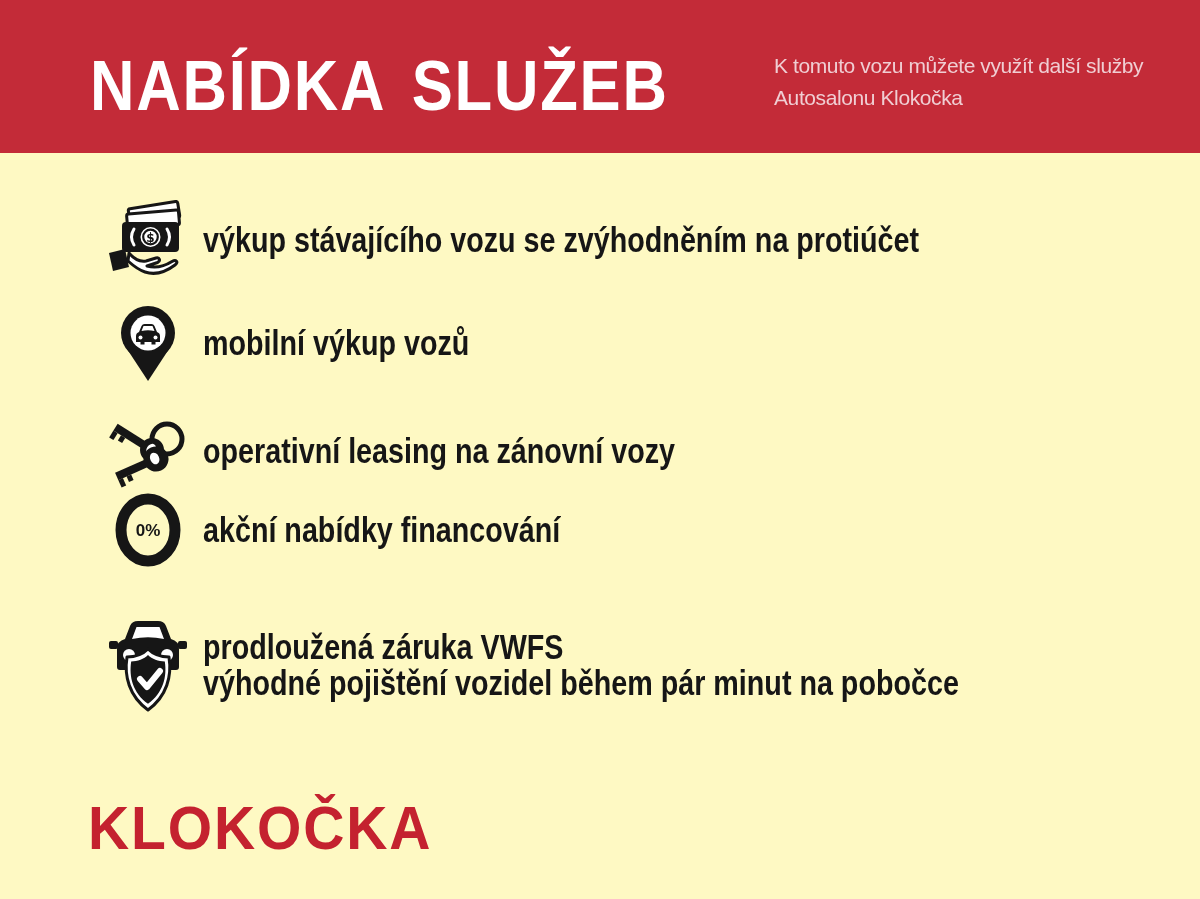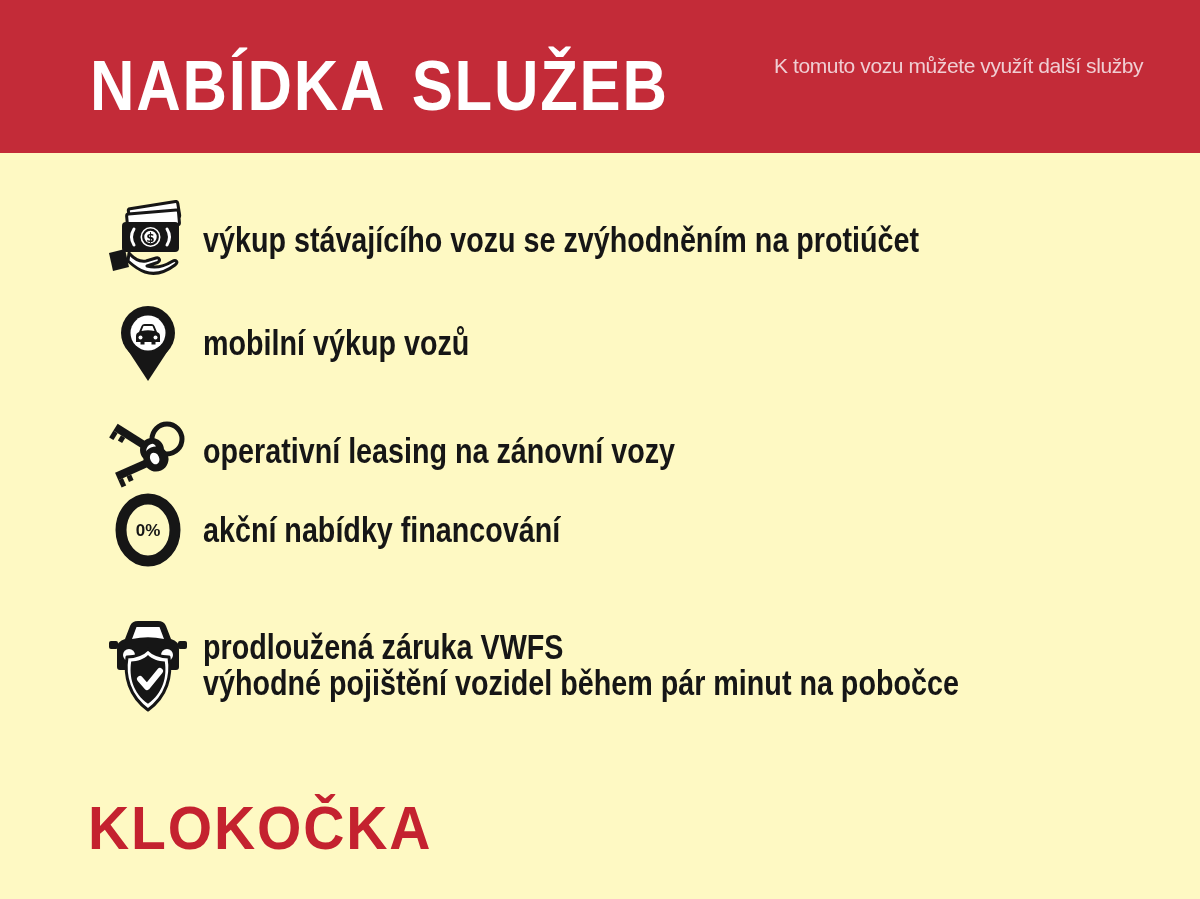--- a/index.html
+++ b/index.html
@@ -85,21 +85,21 @@
     transform-origin: left center;
   }
 </style>
 </head>
 <body>
 
 <div class="page">
 
   <header class="banner">
     <h1>NABÍDKA SLUŽEB</h1>
-    <p class="sub"><span>K tomuto vozu můžete využít další služby</span><br></p>
+    <p class="sub"><span>K tomuto vozu můžete využít další služby</span><br><span>Autosalonu Klokočka</span></p>
   </header>
 
   <main>
 
     <div class="service-row" style="top:197px">
       <span class="icon-box">
         <svg width="86" height="80" viewBox="0 0 86 80">
           <rect x="24" y="5" width="50" height="16" rx="2" fill="#ffffff" stroke="#161616" stroke-width="3" transform="rotate(-9 49 13)"></rect>
           <rect x="22" y="12" width="52" height="15" rx="2" fill="#ffffff" stroke="#161616" stroke-width="3" transform="rotate(-5 48 19)"></rect>
           <rect x="17" y="22" width="57" height="30" rx="4" fill="#161616"></rect>

